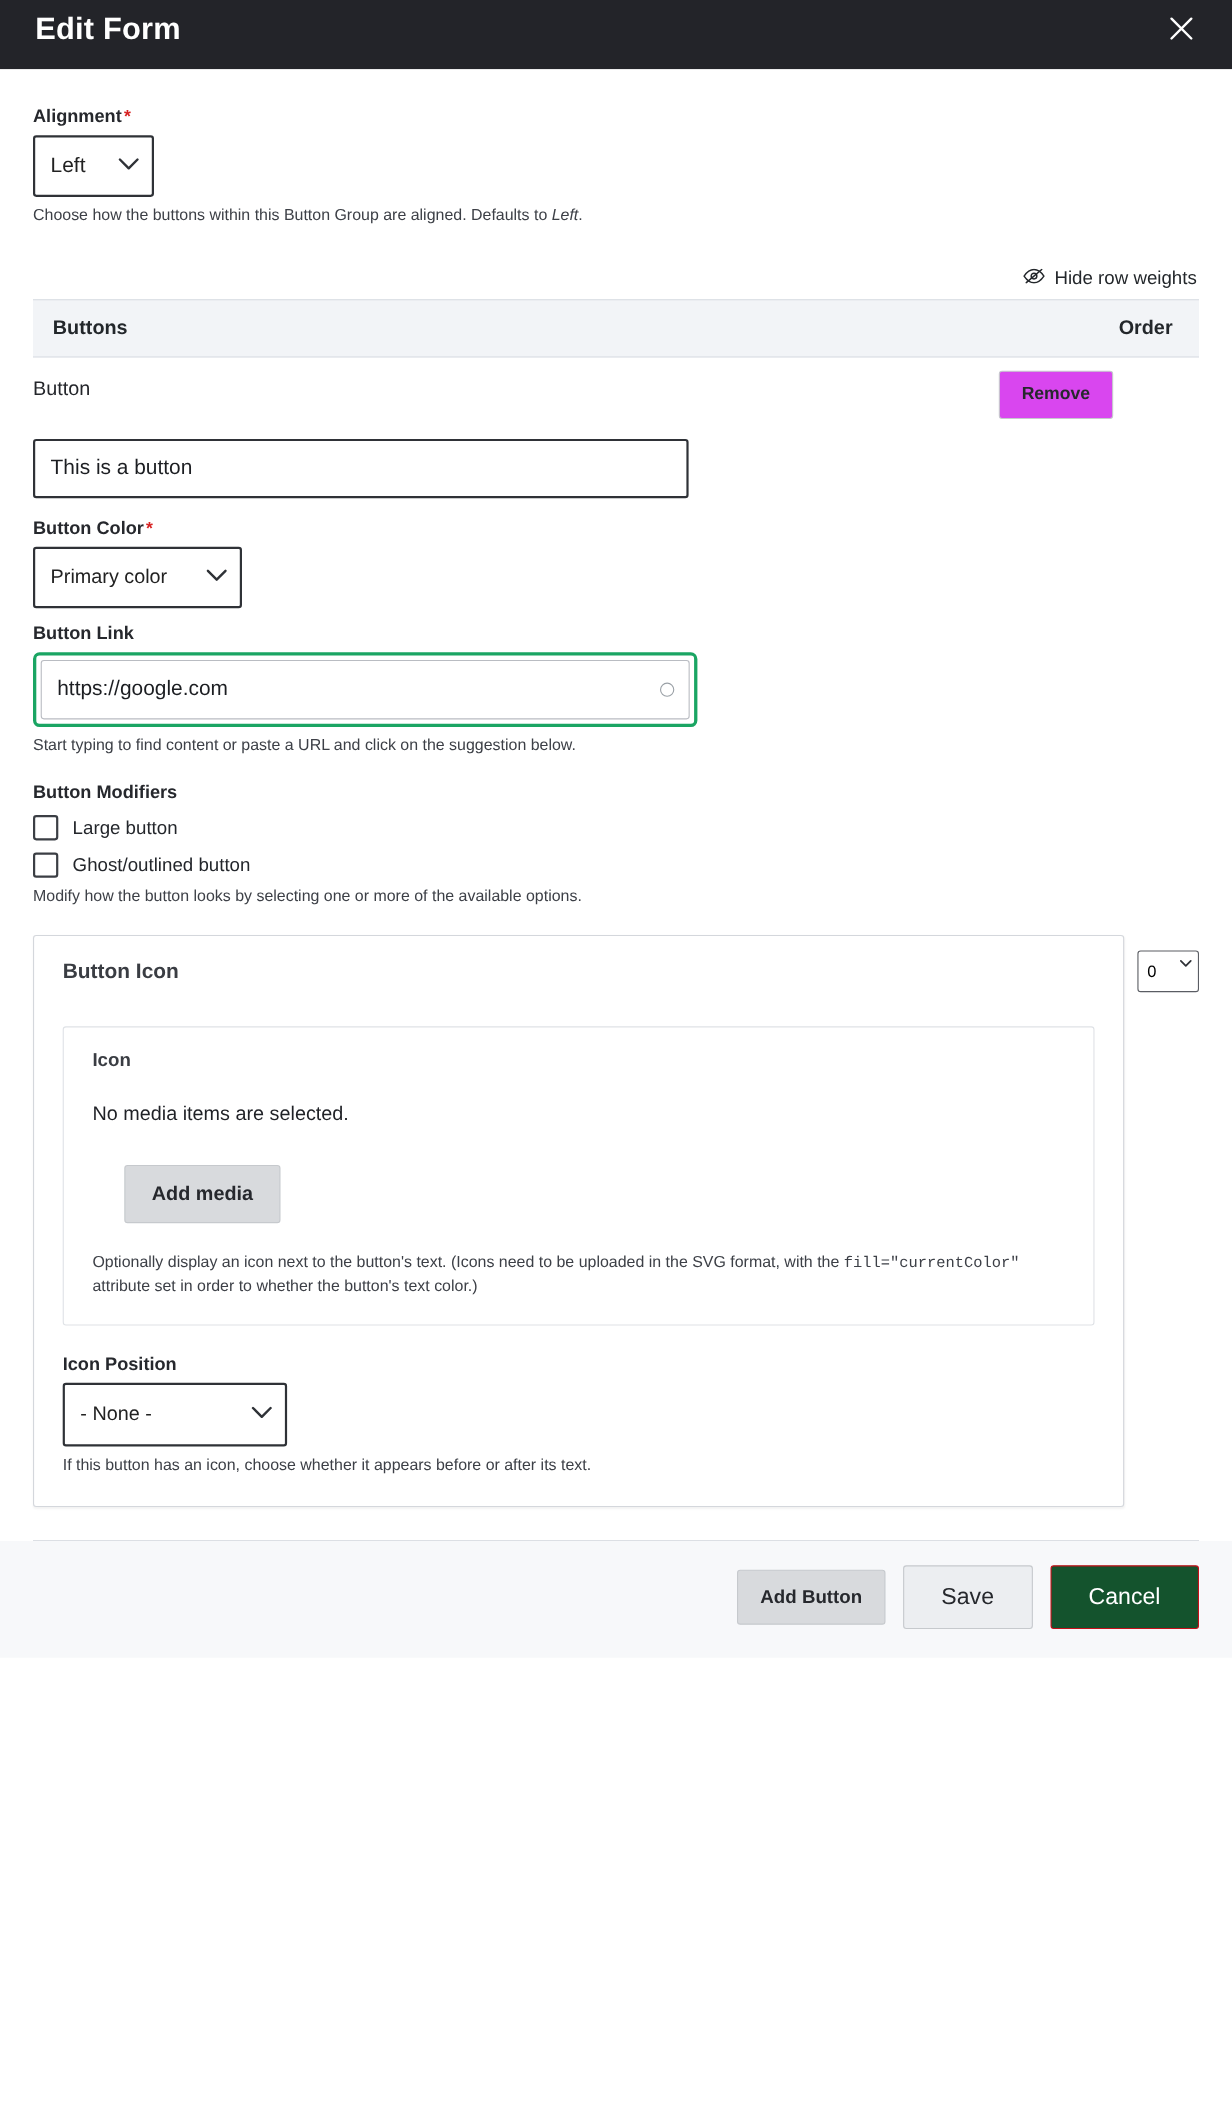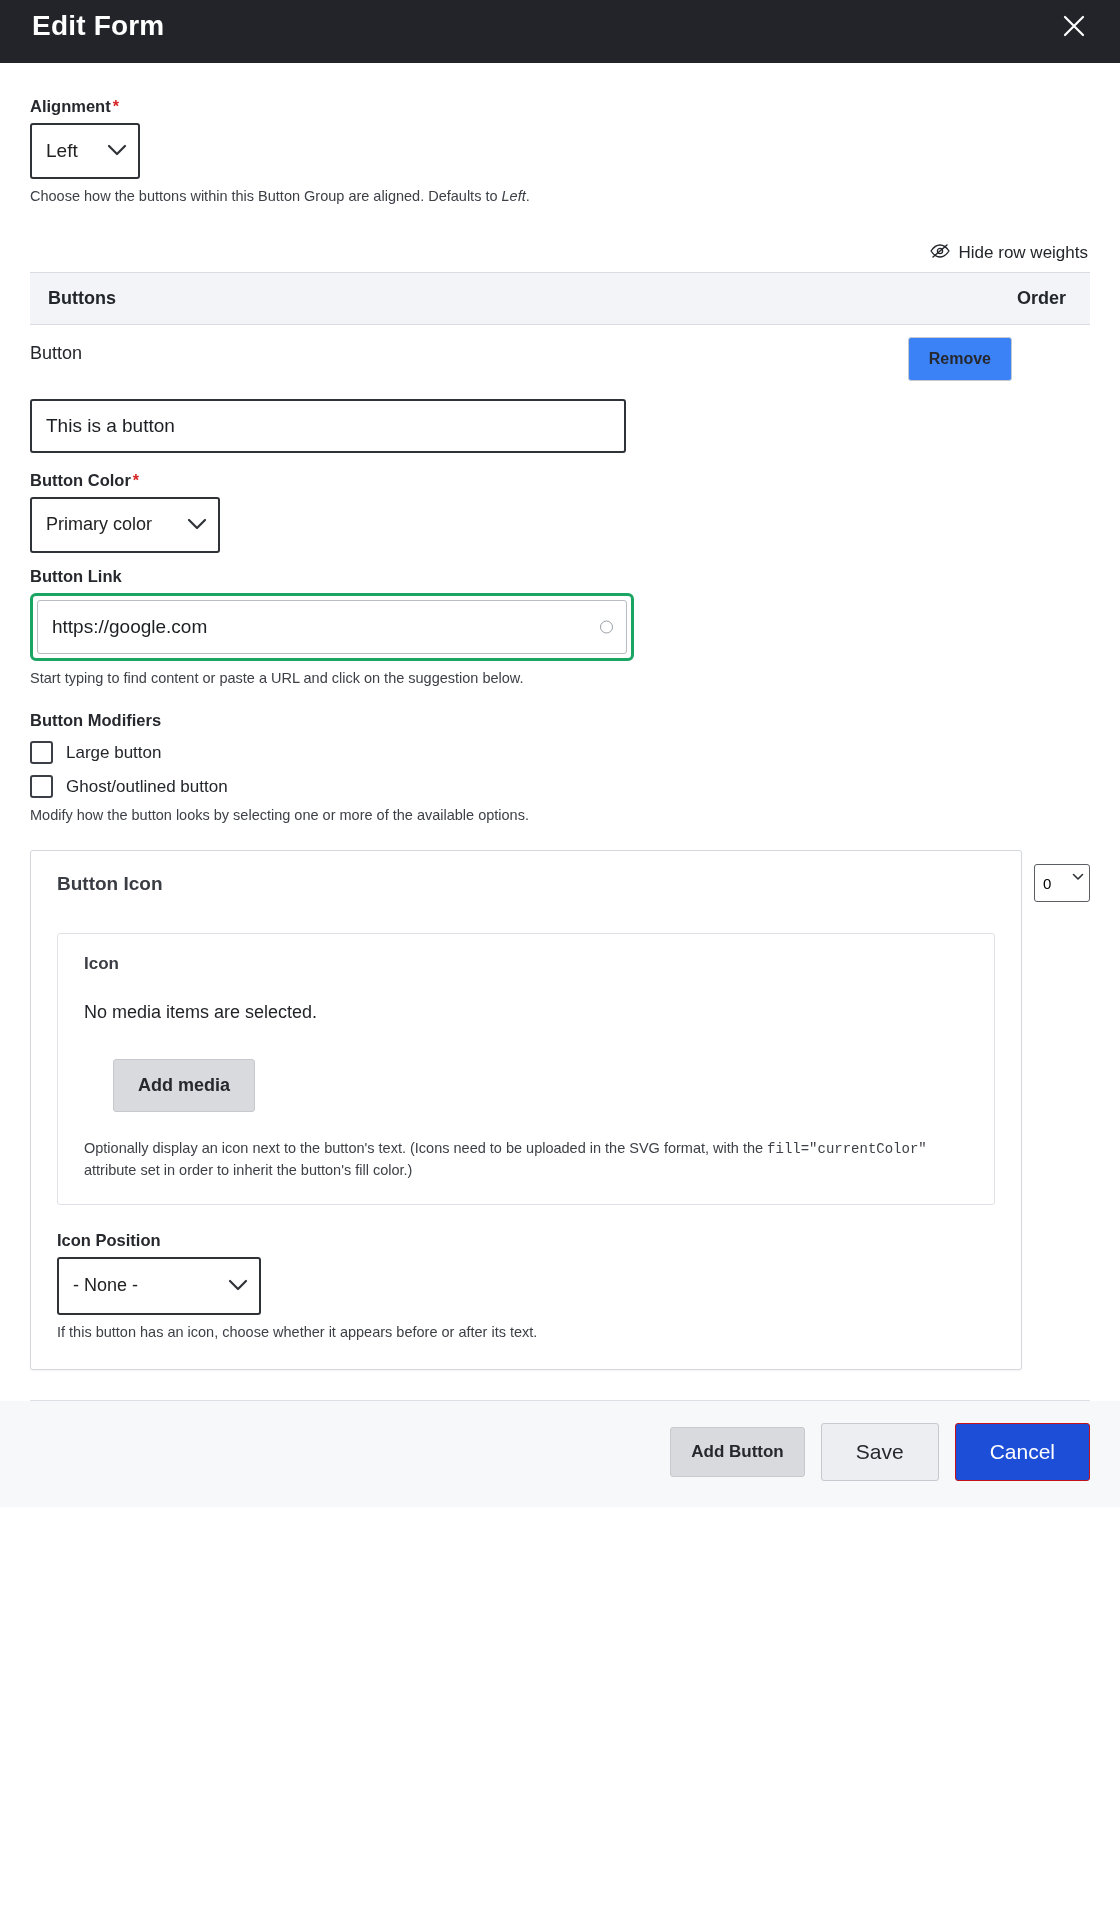--- a/index.html
+++ b/index.html
@@ -135,21 +135,21 @@
     font-size: 18px;
     color: #24262b;
     padding: 18px 0 0 0;
   }
   .row-strip {
     display: flex;
     justify-content: space-between;
     align-items: flex-start;
   }
   .btn-remove {
-    background: #3b82f6;
+    background: #d946ef;
     border: 1px solid #c6c9cd;
     border-radius: 3px;
     font-size: 16px;
     font-weight: bold;
     color: #26282d;
     padding: 12px 20px;
     cursor: pointer;
     margin-top: 12px;
     margin-right: 78px;
     font-family: "Liberation Sans", sans-serif;
@@ -328,21 +328,21 @@
     background: #eceef1;
     border: 1px solid #c6c9cd;
     border-radius: 3px;
     font-size: 21px;
     color: #26282d;
     padding: 16px 34px;
     cursor: pointer;
     font-family: "Liberation Sans", sans-serif;
   }
   .btn-cancel {
-    background: #1d4ed8;
+    background: #14532d;
     border: 1px solid #c41019;
     border-radius: 3px;
     font-size: 21px;
     color: #ffffff;
     padding: 16px 34px;
     cursor: pointer;
     font-family: "Liberation Sans", sans-serif;
   }
   .mt-18 { margin-top: 18px; }
 </style>
@@ -448,21 +448,21 @@
 
     <div class="icon-section">
       <div class="fieldset">
         <div class="fieldset-legend">Button Icon</div>
 
         <div class="inner-box">
           <div class="inner-legend">Icon</div>
           <div class="no-media">No media items are selected.</div>
           <button class="btn-addmedia">Add media</button>
           <div class="media-desc">
-            <span>Optionally display an icon next to the button's text. (Icons need to be uploaded in the SVG format, with the </span><code>fill="currentColor"</code><span> attribute set in order to inherit the button's fill color.)</span>
+            <span>Optionally display an icon next to the button's text. (Icons need to be uploaded in the SVG format, with the </span><code>fill="currentColor"</code><span> attribute set in order to whether the button's text color.)</span>
           </div>
         </div>
 
         <div class="iconpos-block">
           <label class="field-label">Icon Position</label>
           <div class="select-wrap">
             <select class="sel iconpos-select">
               <option>- None -</option>
             </select>
             <span class="sel-caret">

